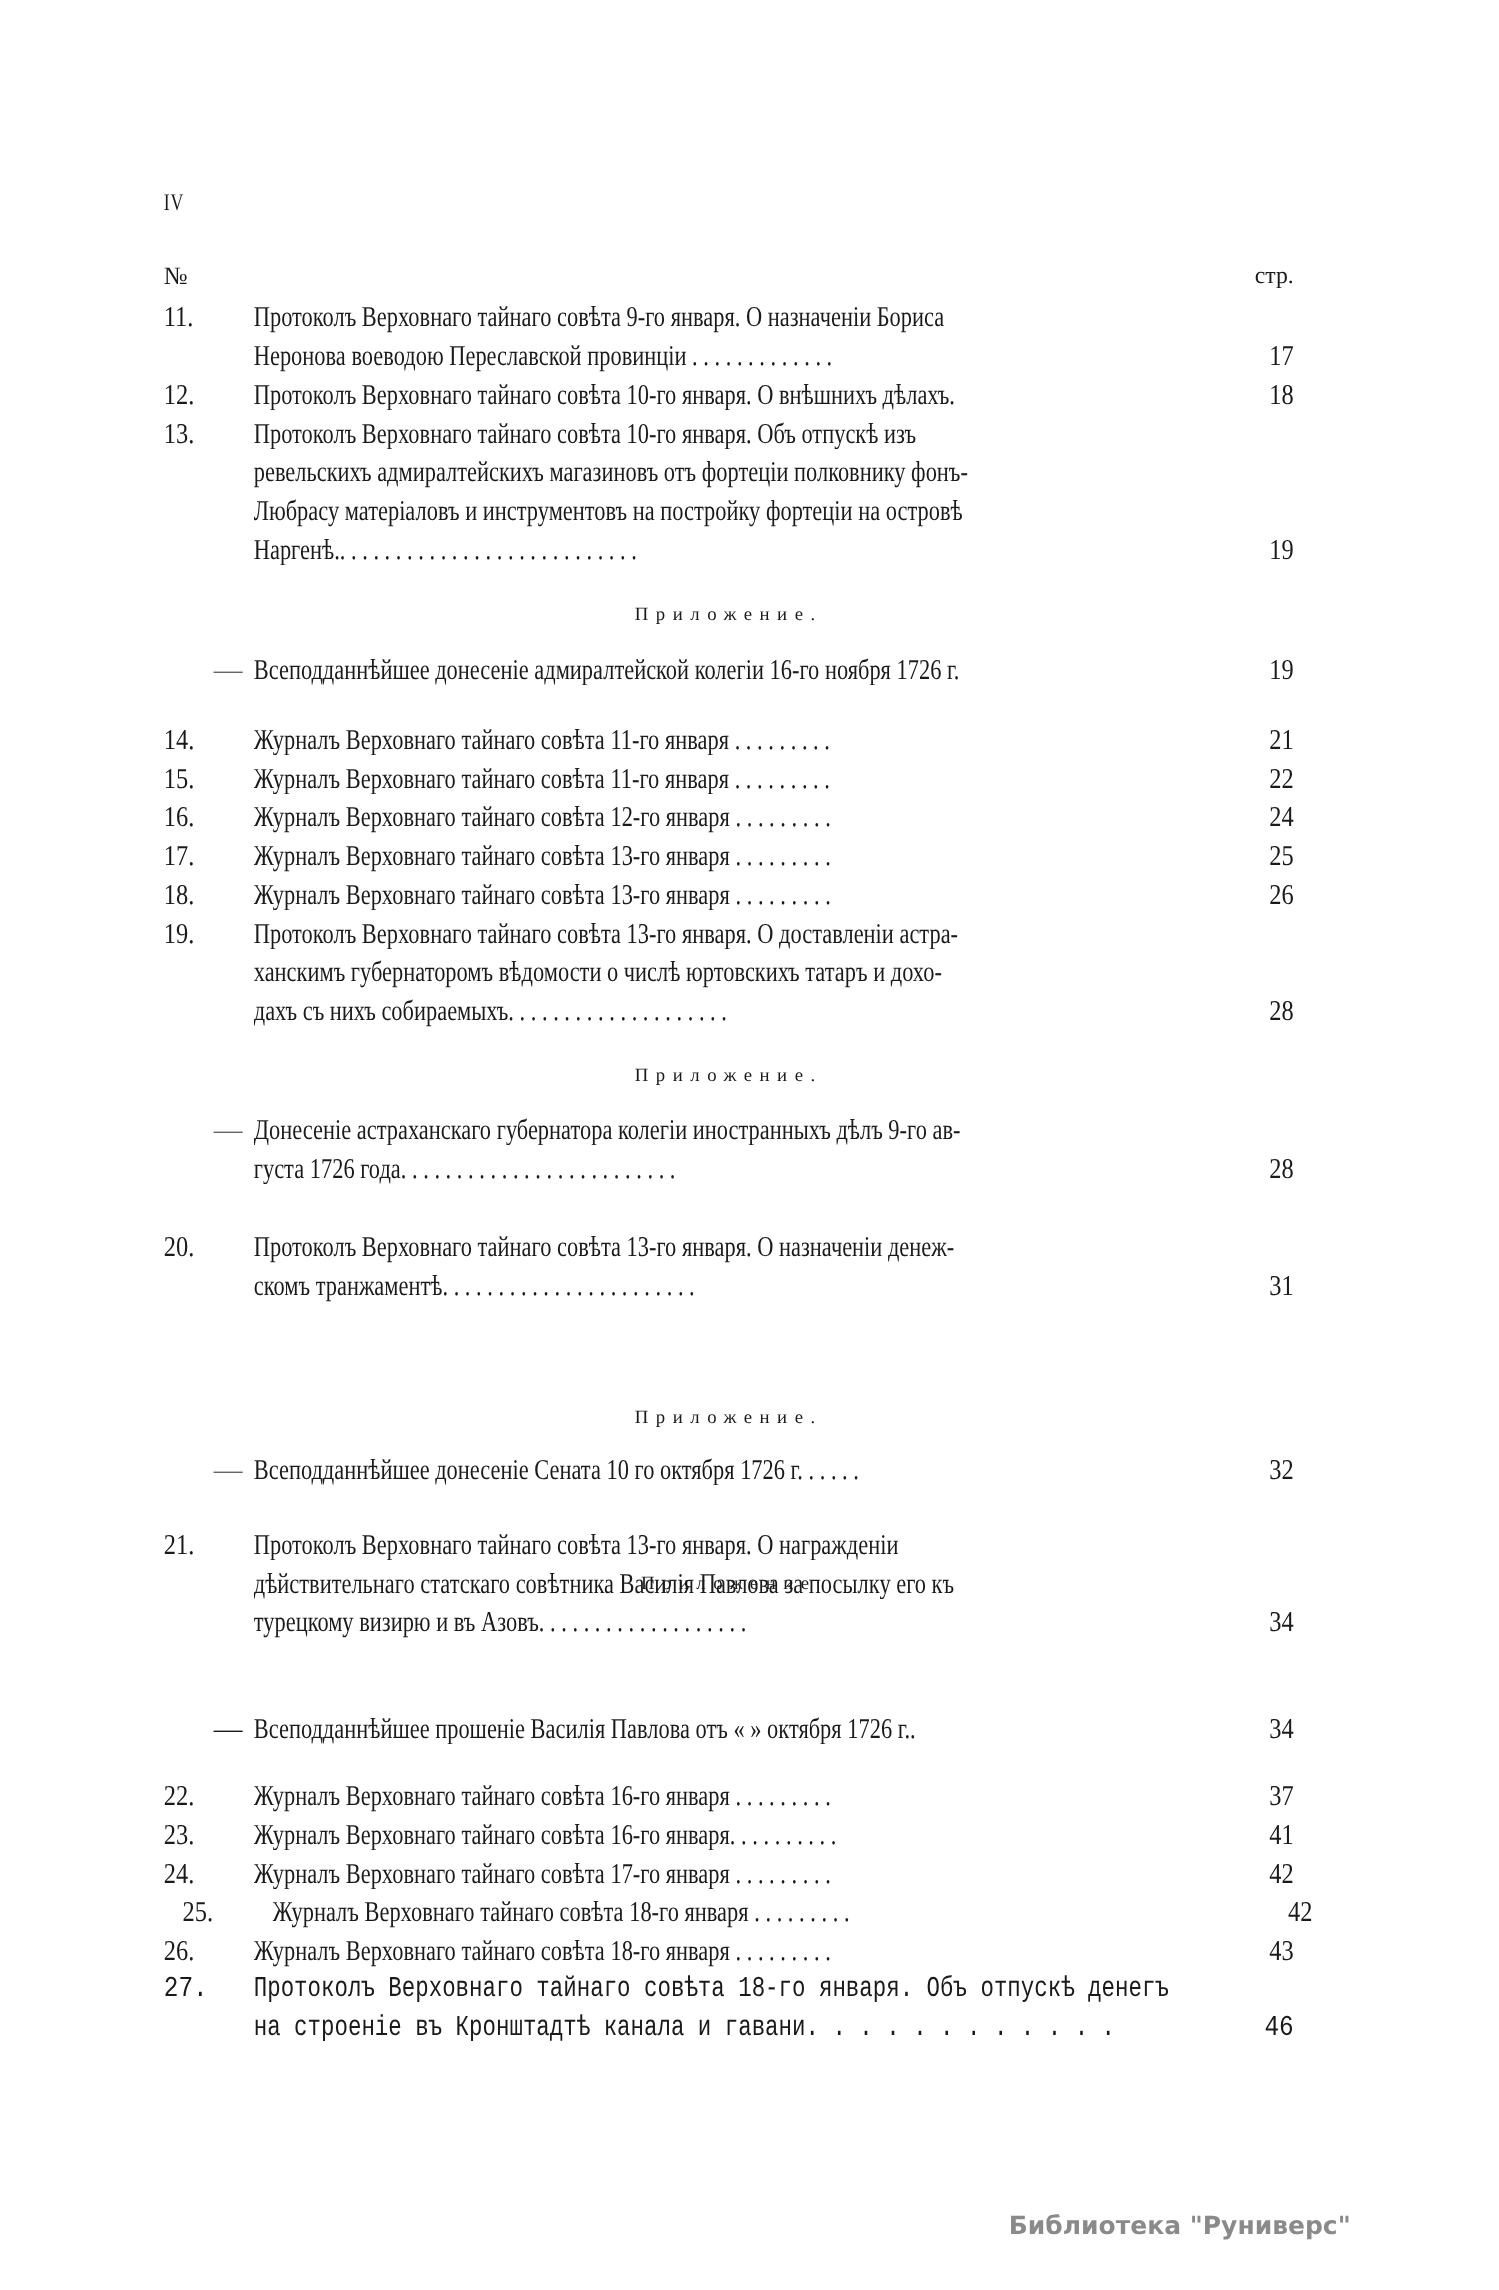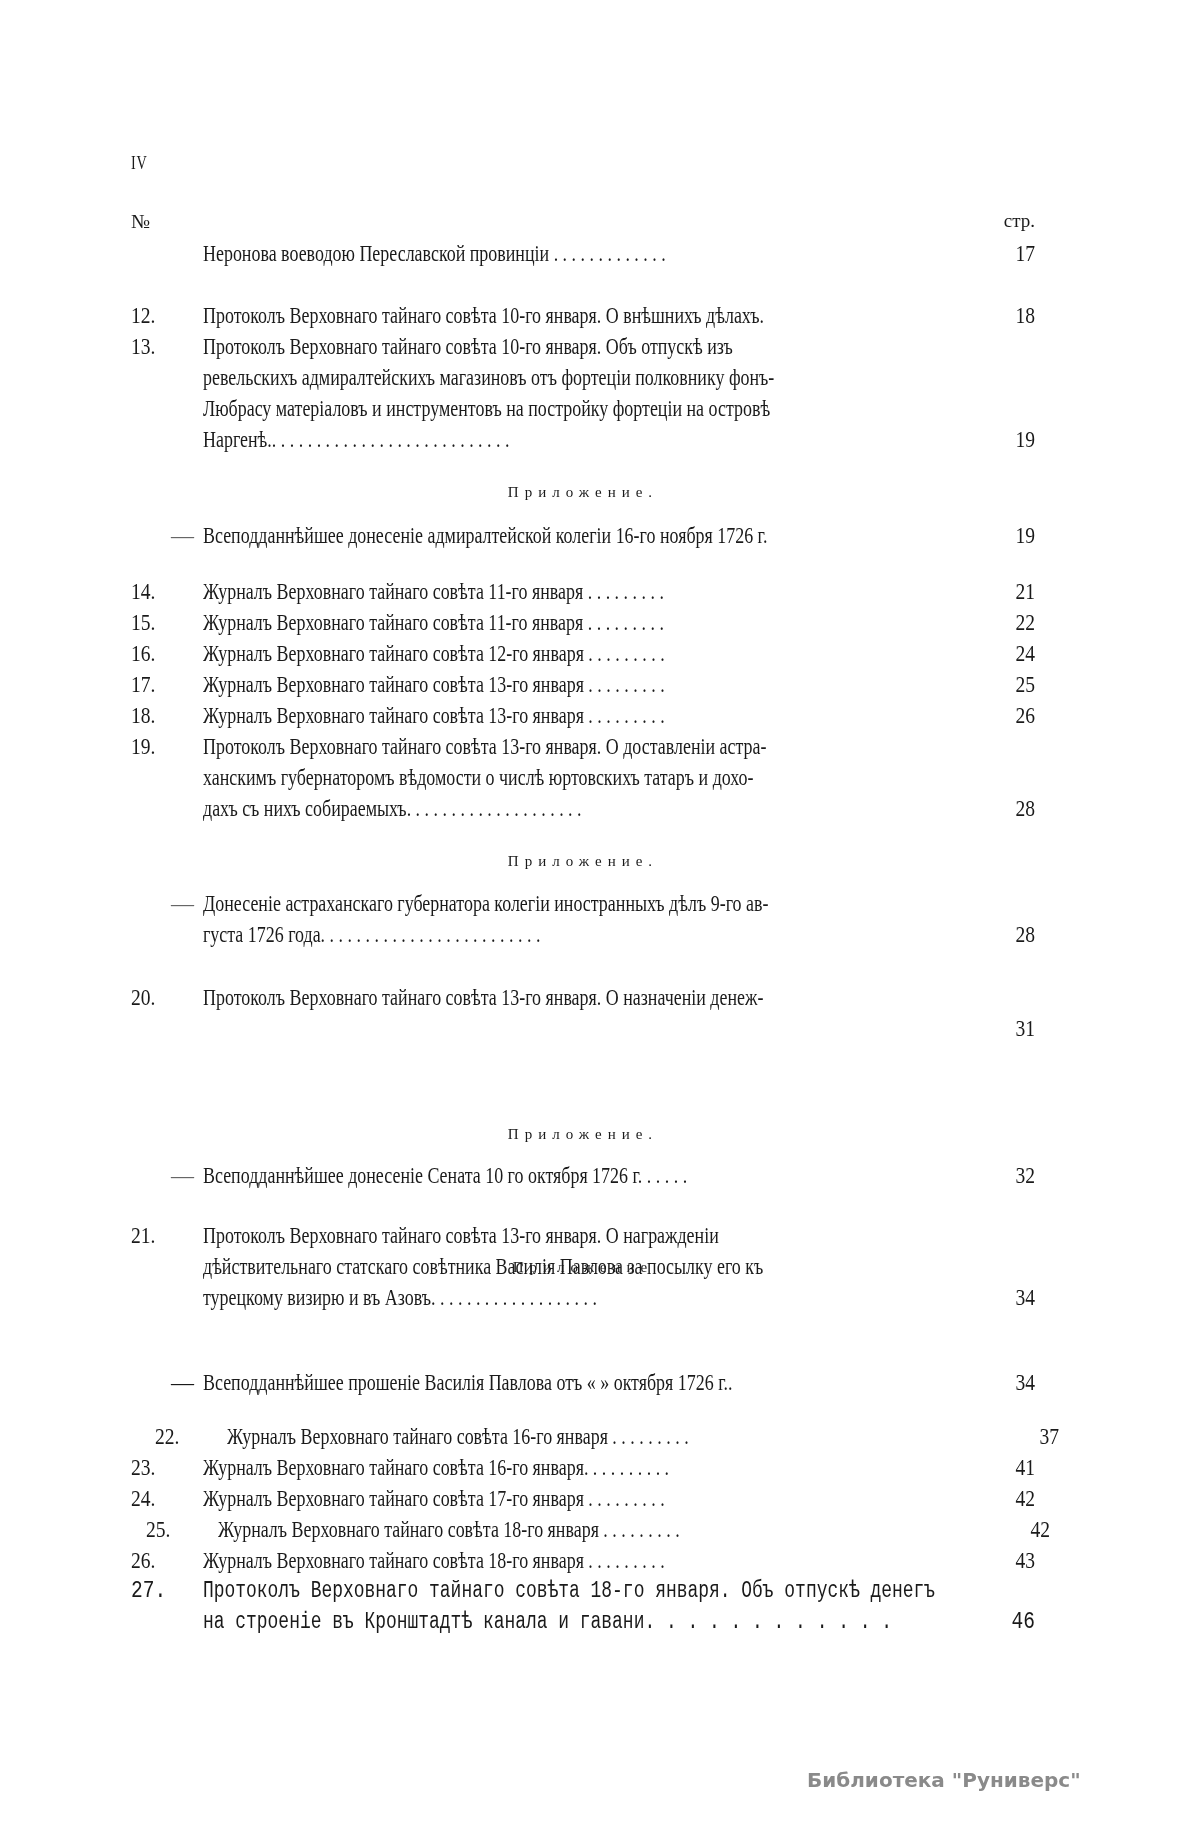--- a/index.html
+++ b/index.html
@@ -109,20 +109,24 @@
 <div>
   <div class="page-number">IV</div>
 
   <div class="header-row">
     <span class="header-num">№</span>
     <span class="header-page">стр.</span>
   </div>
 
   <div class="entry" style="top:238px;">
     <div class="line">
+      <span class="num">11.</span>
+      <span class="txt"><span class="txt-inner">Протоколъ Верховнаго тайнаго совѣта 9-го января. О назначеніи Бориса</span></span>
+    </div>
+    <div class="line">
       <span class="txt"><span class="txt-inner">Неронова воеводою Переславской провинціи . . . . . . . . . . . . .</span></span>
       <span class="pg">17</span>
     </div>
   </div>
 
   <div class="entry" style="top:300px;">
     <div class="line">
       <span class="num">12.</span>
       <span class="txt"><span class="txt-inner">Протоколъ Верховнаго тайнаго совѣта 10-го января. О внѣшнихъ дѣлахъ.</span></span>
       <span class="pg">18</span>
@@ -216,20 +220,21 @@
       <span class="pg">28</span>
     </div>
   </div>
 
   <div class="entry" style="top:982px;">
     <div class="line">
       <span class="num">20.</span>
       <span class="txt"><span class="txt-inner">Протоколъ Верховнаго тайнаго совѣта 13-го января. О назначеніи денеж-</span></span>
     </div>
     <div class="line">
+      <span class="txt"><span class="txt-inner">скомъ транжаментѣ. . . . . . . . . . . . . . . . . . . . . . .</span></span>
       <span class="pg">31</span>
     </div>
   </div>
 
   <div class="appendix-heading" style="top:1126px;">Приложение.</div>
   <div class="entry" style="top:1160px;">
     <div class="line">
       <span class="dash">—</span>
       <span class="txt"><span class="txt-inner">Всеподданнѣйшее донесеніе Сената 10 го октября 1726 г. . . . . .</span></span>
       <span class="pg">32</span>
@@ -252,21 +257,21 @@
 
   <div class="appendix-heading" style="top:1259px;">Приложение</div>
   <div class="entry" style="top:1367px;">
     <div class="line">
       <span class="dash" style="color:#1a1a1a;">—</span>
       <span class="txt"><span class="txt-inner">Всеподданнѣйшее прошеніе Василія Павлова отъ «   » октября 1726 г..</span></span>
       <span class="pg">34</span>
     </div>
   </div>
 
-  <div class="entry" style="top:1421px;margin-left:24px;">
+  <div class="entry" style="top:1421px;">
     <div class="line">
       <span class="num">22.</span>
       <span class="txt"><span class="txt-inner">Журналъ Верховнаго тайнаго совѣта 16-го января . . . . . . . . .</span></span>
       <span class="pg">37</span>
     </div>
   </div>
   <div class="entry" style="top:1452px;">
     <div class="line">
       <span class="num">23.</span>
       <span class="txt"><span class="txt-inner">Журналъ Верховнаго тайнаго совѣта 16-го января. . . . . . . . . .</span></span>

